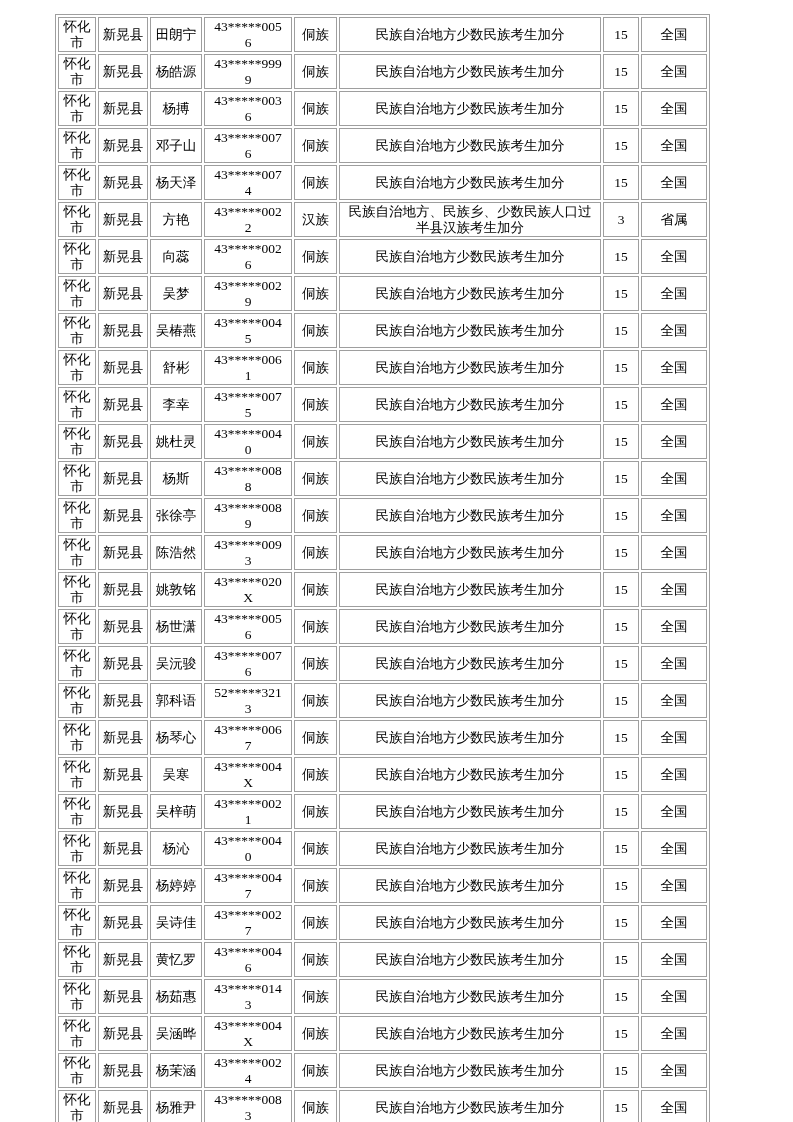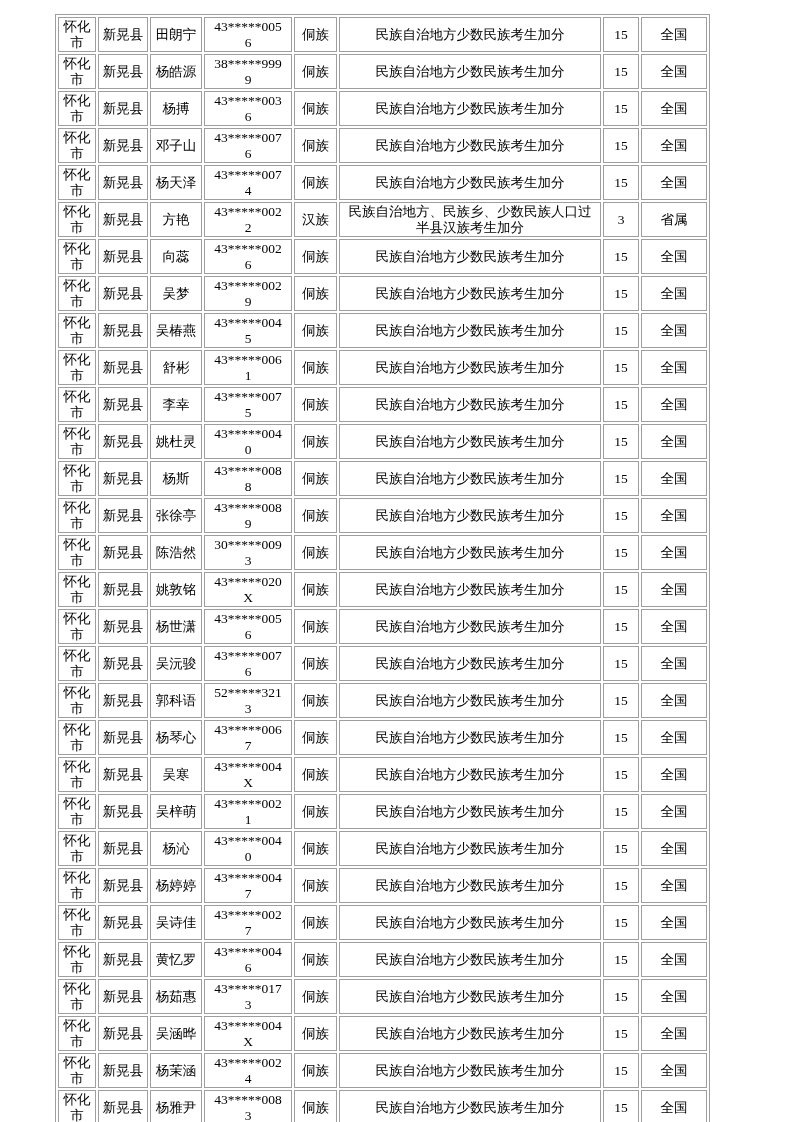--- a/index.html
+++ b/index.html
@@ -68,21 +68,21 @@
 6</td>
           <td class="c-ethnicity">侗族</td>
           <td class="c-bonus_type">民族自治地方少数民族考生加分</td>
           <td class="c-points">15</td>
           <td class="c-scope">全国</td>
         </tr>
         <tr>
           <td class="c-city">怀化市</td>
           <td class="c-county">新晃县</td>
           <td class="c-name">杨皓源</td>
-          <td class="c-id">38*****999
+          <td class="c-id">43*****999
 9</td>
           <td class="c-ethnicity">侗族</td>
           <td class="c-bonus_type">民族自治地方少数民族考生加分</td>
           <td class="c-points">15</td>
           <td class="c-scope">全国</td>
         </tr>
         <tr>
           <td class="c-city">怀化市</td>
           <td class="c-county">新晃县</td>
           <td class="c-name">杨搏</td>
@@ -212,21 +212,21 @@
 9</td>
           <td class="c-ethnicity">侗族</td>
           <td class="c-bonus_type">民族自治地方少数民族考生加分</td>
           <td class="c-points">15</td>
           <td class="c-scope">全国</td>
         </tr>
         <tr>
           <td class="c-city">怀化市</td>
           <td class="c-county">新晃县</td>
           <td class="c-name">陈浩然</td>
-          <td class="c-id">30*****009
+          <td class="c-id">43*****009
 3</td>
           <td class="c-ethnicity">侗族</td>
           <td class="c-bonus_type">民族自治地方少数民族考生加分</td>
           <td class="c-points">15</td>
           <td class="c-scope">全国</td>
         </tr>
         <tr>
           <td class="c-city">怀化市</td>
           <td class="c-county">新晃县</td>
           <td class="c-name">姚敦铭</td>
@@ -344,21 +344,21 @@
 6</td>
           <td class="c-ethnicity">侗族</td>
           <td class="c-bonus_type">民族自治地方少数民族考生加分</td>
           <td class="c-points">15</td>
           <td class="c-scope">全国</td>
         </tr>
         <tr>
           <td class="c-city">怀化市</td>
           <td class="c-county">新晃县</td>
           <td class="c-name">杨茹惠</td>
-          <td class="c-id">43*****017
+          <td class="c-id">43*****014
 3</td>
           <td class="c-ethnicity">侗族</td>
           <td class="c-bonus_type">民族自治地方少数民族考生加分</td>
           <td class="c-points">15</td>
           <td class="c-scope">全国</td>
         </tr>
         <tr>
           <td class="c-city">怀化市</td>
           <td class="c-county">新晃县</td>
           <td class="c-name">吴涵晔</td>

